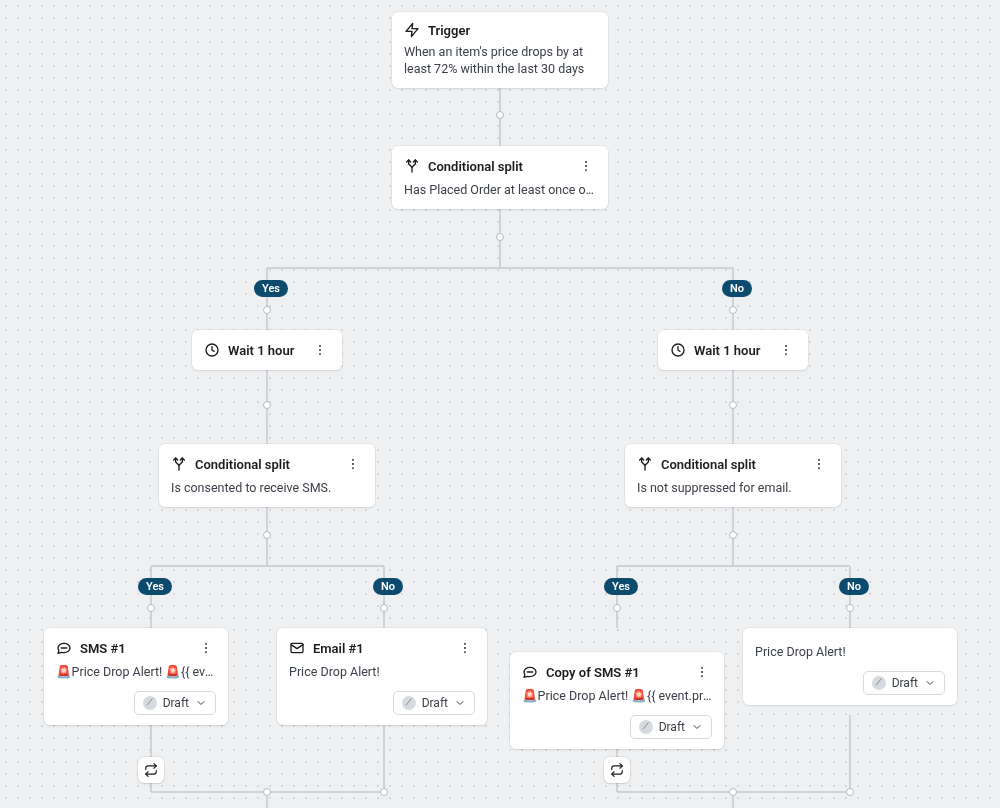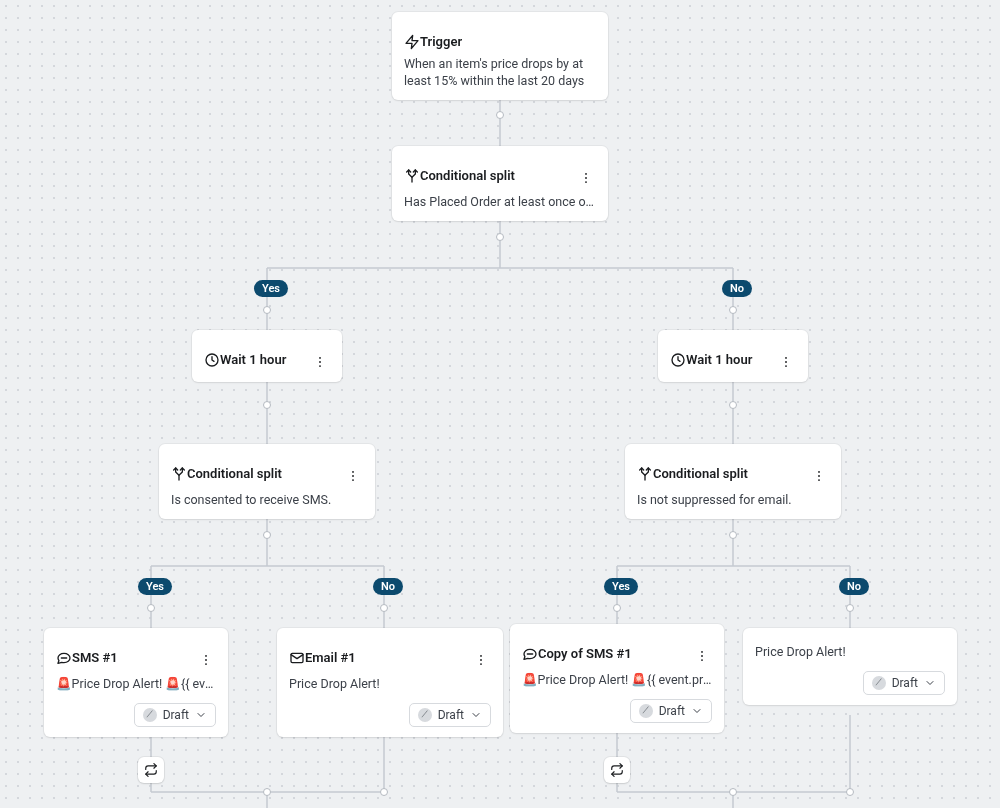--- a/index.html
+++ b/index.html
@@ -24,26 +24,25 @@
   }
   .node {
     position: absolute;
     background: #fff;
     border-radius: 6px;
     box-shadow: 0 1px 2px rgba(0,0,0,0.08), 0 0 0 1px rgba(0,0,0,0.04);
     padding: 10px 12px;
   }
   .node .header {
     display: flex;
-    align-items: flex-start;
-    gap: 0;
+    align-items: center;
+    gap: 8px;
     font-size: 13px;
     font-weight: 600;
     color: #1a1c1f;
-    margin-top: 12px;
   }
   .node .header .title { flex: 1; }
   .node .body {
     font-size: 12.5px;
     color: #3c4149;
     margin-top: 6px;
     line-height: 1.35;
     overflow: hidden;
     text-overflow: ellipsis;
     white-space: nowrap;
@@ -182,21 +181,21 @@
 
 <div class="node trigger" style="left:392px; top:12px; width:216px">
   <div class="header">
     <span class="icon">
       <svg width="16" height="16" viewBox="0 0 24 24" fill="none" stroke="currentColor" stroke-width="2" stroke-linejoin="round" stroke-linecap="round">
           <polygon points="13 2 3 14 12 14 11 22 21 10 12 10 13 2"></polygon>
         </svg>
     </span>
     <span class="title">Trigger</span>
   </div>
-  <div class="body">When an item's price drops by at least 15% within the last 20 days</div>
+  <div class="body">When an item's price drops by at least 72% within the last 30 days</div>
 </div>
 
 <div class="node" style="left:392px; top:146px; width:216px">
   <div class="header">
     <span class="icon">
       <svg width="16" height="16" viewBox="0 0 24 24" fill="none" stroke="currentColor" stroke-width="2" stroke-linecap="round" stroke-linejoin="round">
           <path d="M7 3v6l5 5v7"></path>
           <path d="M17 3v6l-5 5"></path>
           <path d="M4 6l3-3 3 3"></path>
           <path d="M14 6l3-3 3 3"></path>
@@ -318,21 +317,21 @@
     <div class="draft-chip">
       <span class="dot-ico">⟋</span>
       <span>Draft</span>
       <svg width="12" height="12" viewBox="0 0 24 24" fill="none" stroke="currentColor" stroke-width="2" stroke-linecap="round">
           <polyline points="6 9 12 15 18 9"></polyline>
         </svg>
     </div>
   </div>
 </div>
 
-<div class="node" style="left:277px; top:628px; width:226px">
+<div class="node" style="left:277px; top:628px; width:210px">
   <div class="header">
     <span class="icon">
       <svg width="16" height="16" viewBox="0 0 24 24" fill="none" stroke="currentColor" stroke-width="2" stroke-linecap="round" stroke-linejoin="round">
           <rect x="3" y="5" width="18" height="14" rx="2"></rect>
           <polyline points="3 7 12 13 21 7"></polyline>
         </svg>
     </span>
     <span class="title">Email #1</span>
     <span class="dots">
       <svg width="14" height="14" viewBox="0 0 24 24" fill="currentColor">
@@ -347,21 +346,21 @@
     <div class="draft-chip">
       <span class="dot-ico">⟋</span>
       <span>Draft</span>
       <svg width="12" height="12" viewBox="0 0 24 24" fill="none" stroke="currentColor" stroke-width="2" stroke-linecap="round">
           <polyline points="6 9 12 15 18 9"></polyline>
         </svg>
     </div>
   </div>
 </div>
 
-<div class="node" style="left:510px; top:624px; width:214px">
+<div class="node" style="left:510px; top:652px; width:214px">
   <div class="header">
     <span class="icon">
       <svg width="16" height="16" viewBox="0 0 24 24" fill="none" stroke="currentColor" stroke-width="2" stroke-linecap="round" stroke-linejoin="round">
           <path d="M21 12c0 4-4 7-9 7-1.2 0-2.3-.2-3.3-.5L3 20l1.4-4.2C3.5 14.6 3 13.4 3 12c0-4 4-7 9-7s9 3 9 7z"></path>
           <line x1="8" y1="12" x2="16" y2="12"></line>
         </svg>
     </span>
     <span class="title">Copy of SMS #1</span>
     <span class="dots">
       <svg width="14" height="14" viewBox="0 0 24 24" fill="currentColor">

